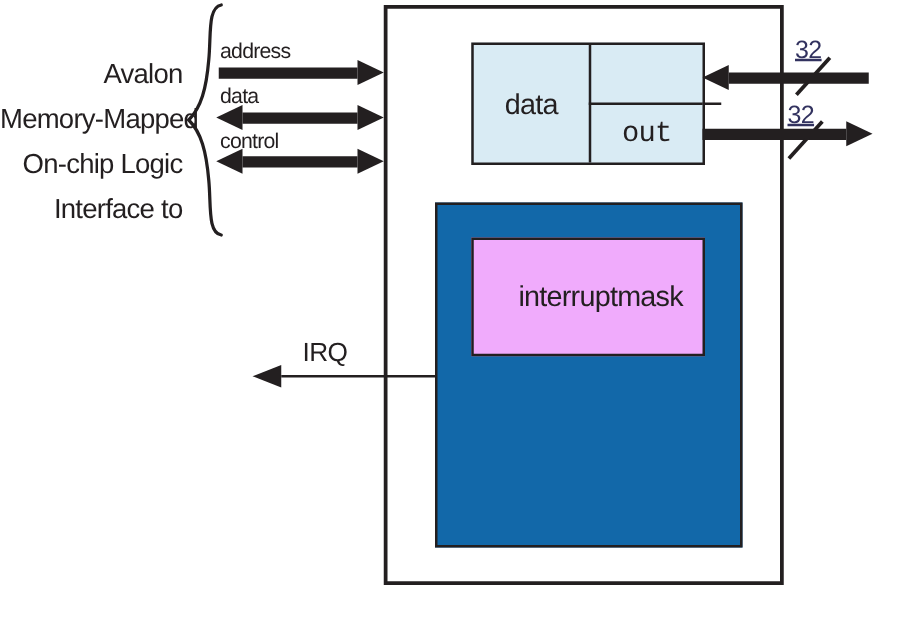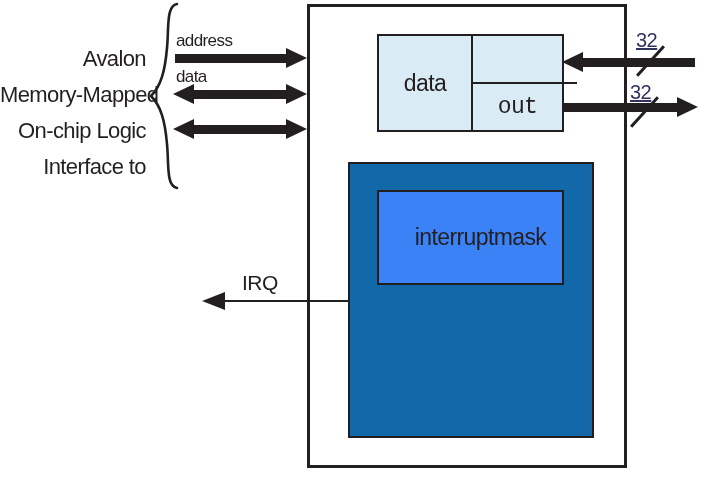--- a/index.html
+++ b/index.html
@@ -68,21 +68,21 @@
   .hdiv{position:absolute;left:92px;top:46px;width:91px;height:2px;background:#231f20;}
   .hdiv-overshoot{left:562px;top:82px;width:15px;height:2px;background:#231f20;}
 
   
   .irq-box{
     left:348px;top:162px;width:246px;height:276px;
     border:2px solid #231f20;background:#1268a9;
   }
   .reg{
     display:flex;align-items:center;justify-content:center;
-    border:2px solid #231f20;background:#3b82f6;
+    border:2px solid #231f20;background:#f0abfc;
     font-size:23px;letter-spacing:-0.6px;padding-left:20px;
   }
   .reg-interruptmask{left:377px;top:190px;width:187px;height:95px;}
   .reg-edgecapture{left:377px;top:312px;width:187px;height:95px;}
 
   
   .bus-label{font-size:20px;letter-spacing:-0.5px;color:#32325f;text-decoration:underline;}
   .bus-in{left:636px;top:29px;}
   .bus-out{left:630px;top:81px;}
   .slash{width:3px;height:40px;background:#231f20;transform:rotate(42deg);}
@@ -108,20 +108,21 @@
     <div>On-chip Logic</div>
     <div>Interface to</div>
   </div>
 
   <svg class="abs brace" width="32" height="192" viewBox="0 0 32 192">
     <path d="M30,4 C19,6 22,28 20,48 C18,71 14,86 4,96 C14,106 18,121 20,144 C22,164 19,186 30,188" fill="none" stroke="#231f20" stroke-width="2.6" stroke-linecap="round"></path>
   </svg>
 
   <div class="abs sig-label lbl-address">address</div>
   <div class="abs sig-label lbl-data">data</div>
+  <div class="abs sig-label lbl-control">control</div>
 
   <div class="abs arrow arr-address">
     <div class="bar"></div>
     <div class="head-r"></div>
   </div>
   <div class="abs arrow arr-data">
     <div class="head-l"></div>
     <div class="bar"></div>
     <div class="head-r"></div>
   </div>

